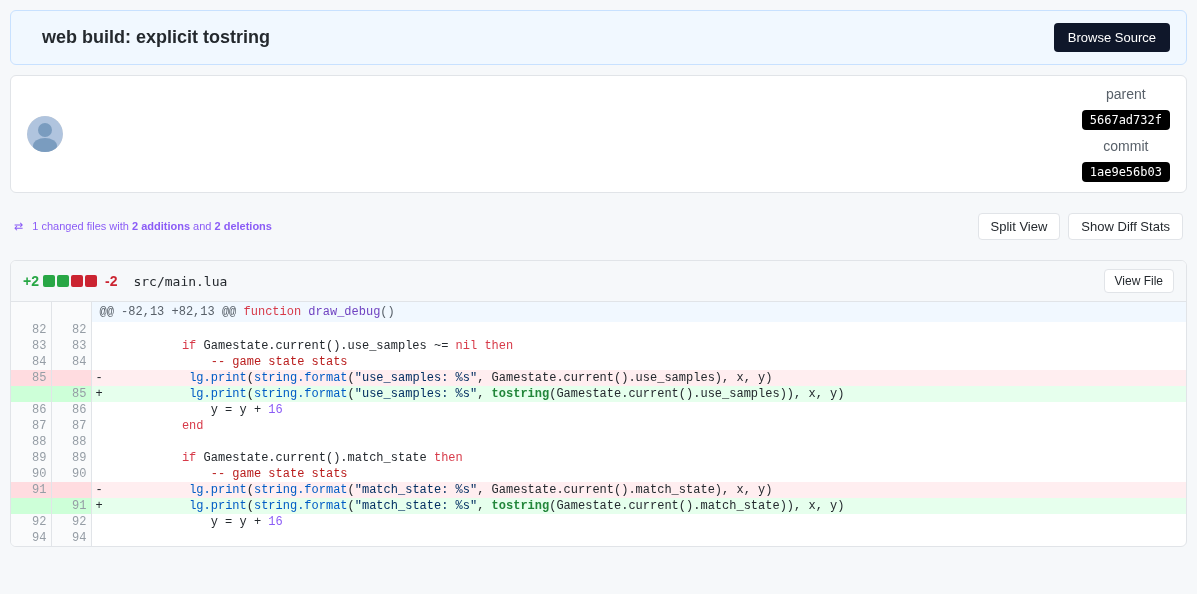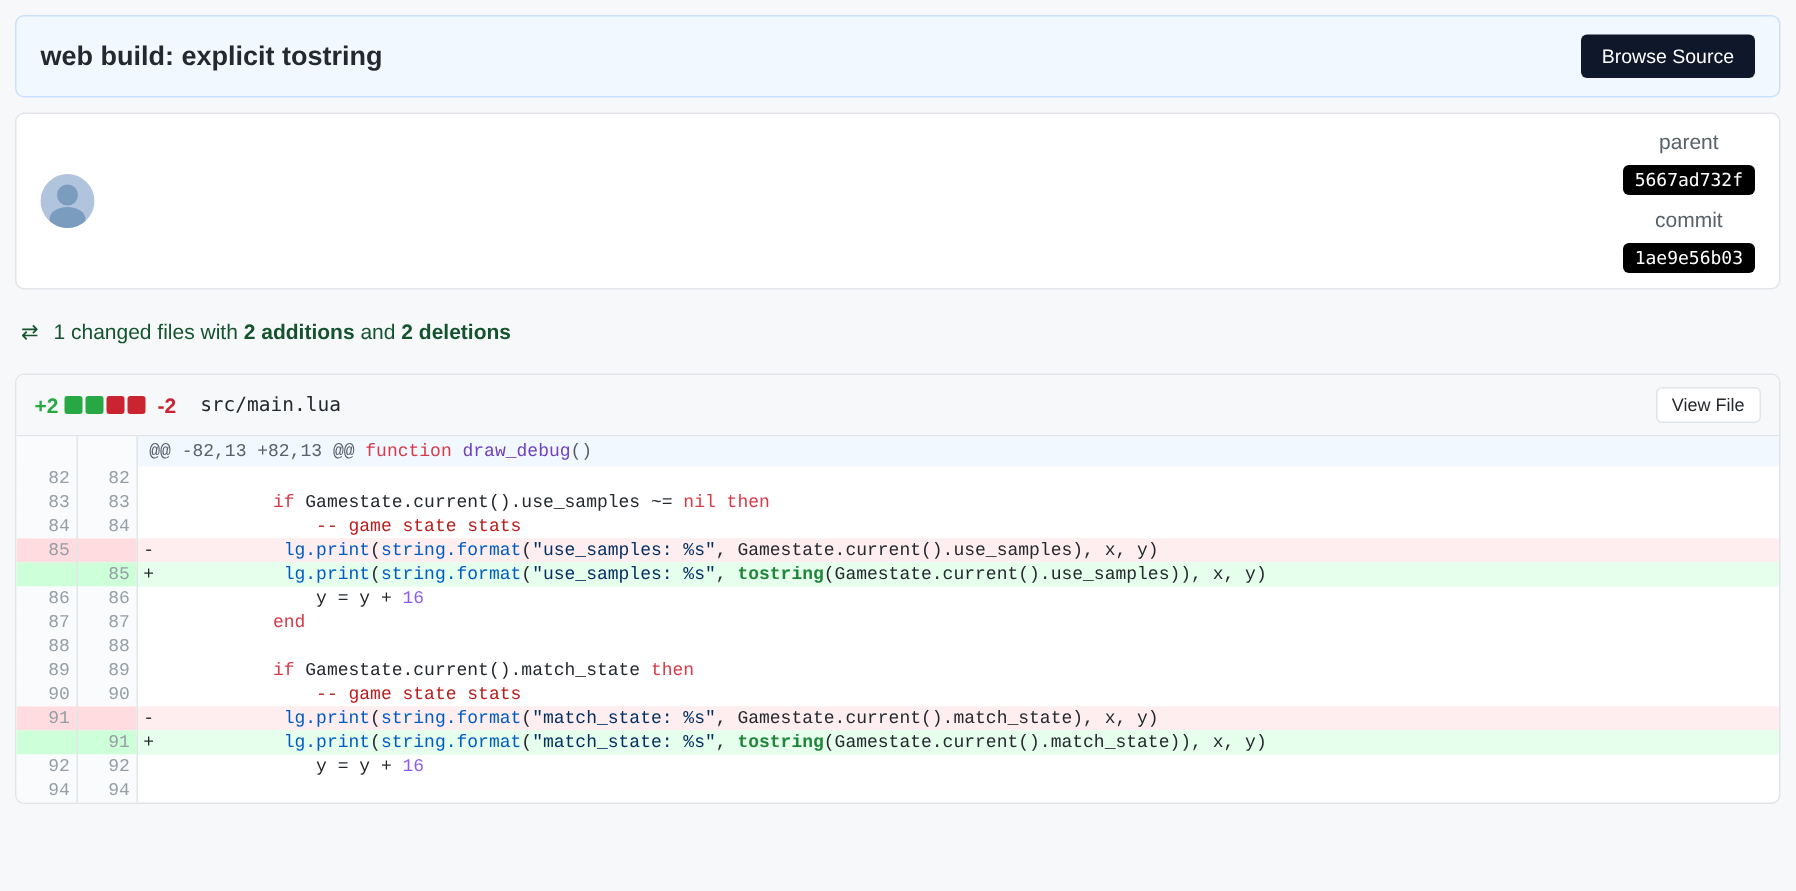--- a/index.html
+++ b/index.html
@@ -2,37 +2,37 @@
 <html><head>
   <meta charset="utf-8">
   <style>
     * { box-sizing: border-box; margin: 0; padding: 0; }
     body { font-family: -apple-system, BlinkMacSystemFont, "Segoe UI", Helvetica, Arial, sans-serif; font-size: 14px; background: #f6f8fa; color: #24292e; }
 
     .page-container { width: 1197px; min-height: 594px; background: #f6f8fa; padding: 10px; }
 
     
     .commit-header { background: #f1f8ff; border: 1px solid #c8e1ff; border-radius: 6px; padding: 12px 16px; display: flex; align-items: center; justify-content: space-between; margin-bottom: 10px; }
-    .commit-title { font-size: 18px; font-weight: 600; color: #24292e; }
+    .commit-title { font-size: 18px; font-weight: 600; color: #24292e; margin-left: 15px; }
     .browse-source-btn { background: #0f172a; color: #fff; border: none; border-radius: 4px; padding: 7px 14px; font-size: 13px; cursor: pointer; font-weight: 500; }
 
     
     .author-row { display: flex; align-items: center; background: #fff; border: 1px solid #e1e4e8; border-radius: 6px; padding: 10px 16px; margin-bottom: 10px; }
     .avatar { width: 36px; height: 36px; border-radius: 50%; background: #ddd; margin-right: 10px; display: flex; align-items: center; justify-content: center; overflow: hidden; }
     .author-info { flex: 1; }
     .author-link { color: #0366d6; font-weight: 600; text-decoration: none; }
     .author-email { color: #586069; }
     .author-time { color: #586069; }
     .commit-meta { display: flex; align-items: center; gap: 8px; margin-left: auto; flex-direction: column; }
     .meta-label { color: #586069; }
     .hash-badge { background: #000000; color: #fff; border-radius: 4px; padding: 3px 8px; font-size: 12px; font-family: monospace; font-weight: 500; }
 
     
     .stats-bar { display: flex; align-items: center; justify-content: space-between; padding: 10px 4px; margin-bottom: 10px; }
-    .stats-text { font-size: 14px; color: #14532d; }
+    .stats-text { font-size: 11px; color: #8b5cf6; }
     .stats-text strong { font-weight: 700; }
     .stats-actions { display: flex; gap: 8px; }
     .stats-btn { background: #fff; border: 1px solid #e1e4e8; border-radius: 4px; padding: 5px 12px; font-size: 13px; cursor: pointer; color: #24292e; }
 
     
     .diff-container { border: 1px solid #e1e4e8; border-radius: 6px; overflow: hidden; background: #fff; margin-bottom: 10px; }
     .diff-file-header { display: flex; align-items: center; padding: 8px 12px; background: #f6f8fa; border-bottom: 1px solid #e1e4e8; }
     .diff-additions { color: #28a745; font-weight: 600; margin-right: 4px; }
     .diff-deletions-count { color: #cb2431; font-weight: 600; margin-right: 8px; }
     .diff-bar { display: flex; gap: 2px; margin-right: 8px; align-items: center; }
@@ -98,20 +98,24 @@
       <span class="hash-badge">5667ad732f</span>
       <span class="meta-label">commit</span>
       <span class="hash-badge">1ae9e56b03</span>
     </div>
   </div>
 
   <div class="stats-bar">
     <div class="stats-text">
       <span class="changes-icon">⇄</span>
       <span>1 changed files with </span><strong>2 additions</strong><span> and </span><strong>2 deletions</strong>
+    </div>
+    <div class="stats-actions">
+      <button class="stats-btn">Split View</button>
+      <button class="stats-btn">Show Diff Stats</button>
     </div>
   </div>
 
   <div class="diff-container">
 
     <div class="diff-file-header">
       <span class="diff-additions">+2</span>
       <div class="diff-bar">
         <div class="bar-seg bar-add"></div>
         <div class="bar-seg bar-add"></div>

